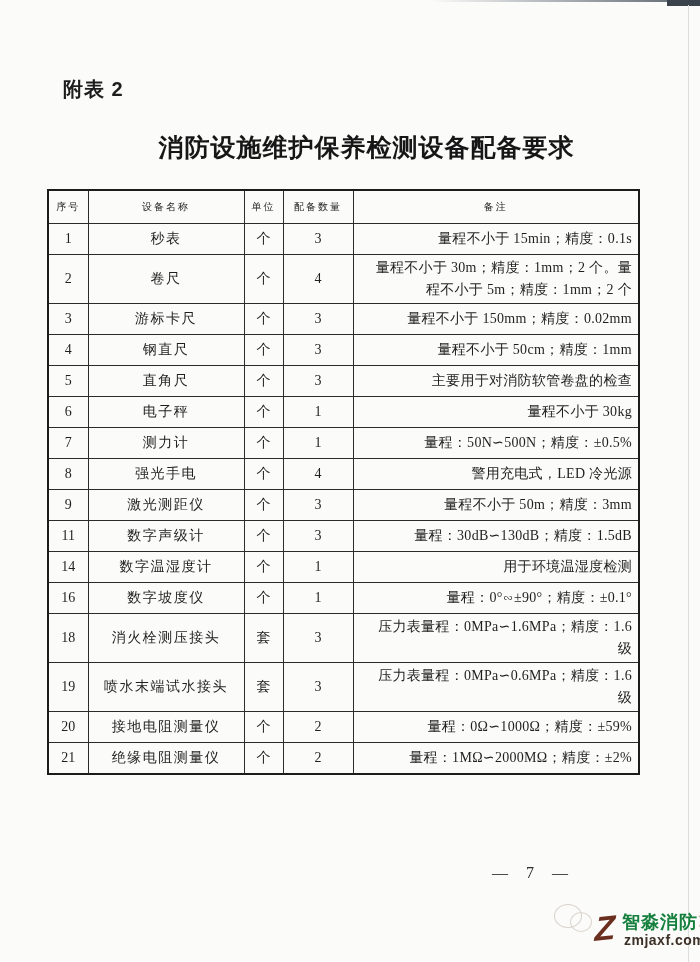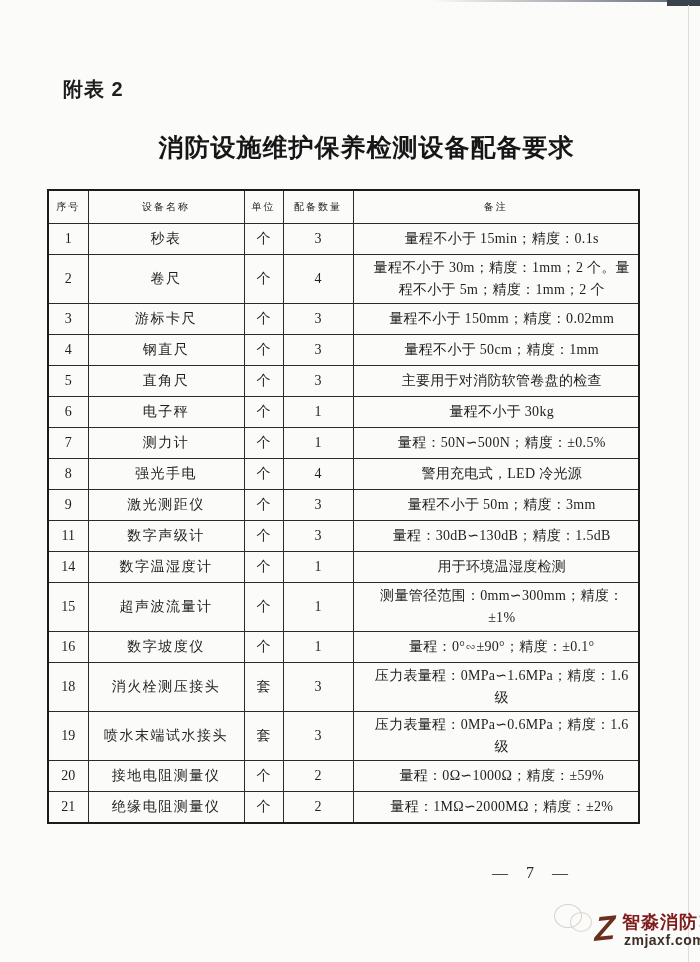--- a/index.html
+++ b/index.html
@@ -46,21 +46,21 @@
     text-align:center;vertical-align:middle;
     padding:1px 2px;
     overflow:hidden;
   }
   table.equip th{
     height:30px;font-weight:normal;letter-spacing:2px;font-size:10px;
   }
   table.equip td{height:26px;line-height:22px;}
   table.equip td.name{letter-spacing:1.5px;}
   table.equip td.remark{
-    text-align:center;padding:2px 6px 2px 18px;letter-spacing:.3px;
+    text-align:right;padding:2px 6px 2px 18px;letter-spacing:.3px;
   }
   .page-number{
     position:absolute;left:420px;top:864px;width:220px;
     text-align:center;font-size:16px;color:#2a2a2a;word-spacing:14px;
   }
   
   .watermark{position:absolute;left:548px;top:896px;width:152px;height:62px;}
   .wm-circle1{
     position:absolute;left:6px;top:8px;width:26px;height:22px;
     border:1px solid #d8d2c8;border-radius:50%;
@@ -71,21 +71,21 @@
   }
   .wm-logo{
     position:absolute;left:40px;top:10px;width:34px;height:44px;
     font-family:"Liberation Sans", sans-serif;
     font-size:34px;font-weight:bold;font-style:italic;
     color:#6b2f1f;line-height:44px;text-align:center;
     transform:skewY(-6deg);
   }
   .wm-brand{
     position:absolute;left:74px;top:14px;
-    font-size:18px;font-weight:bold;color:#7f1d1d;letter-spacing:1px;
+    font-size:18px;font-weight:bold;color:#15803d;letter-spacing:1px;
     font-family:"Liberation Sans", sans-serif;white-space:nowrap;
   }
   .wm-ghost{
     position:absolute;left:150px;top:12px;font-size:17px;color:#c3bcb0;
     font-family:"Liberation Sans", sans-serif;
   }
   .wm-domain{
     position:absolute;left:76px;top:36px;
     font-size:14px;font-weight:bold;color:#3c2f26;letter-spacing:.5px;
     font-family:"Liberation Sans", sans-serif;
@@ -193,27 +193,20 @@
           <td class="remark">量程：30dB∽130dB；精度：1.5dB</td>
         </tr>
         <tr>
           <td>14</td>
           <td class="name">数字温湿度计</td>
           <td>个</td>
           <td>1</td>
           <td class="remark">用于环境温湿度检测</td>
         </tr>
         <tr>
-          <td>15</td>
-          <td class="name">超声波流量计</td>
-          <td>个</td>
-          <td>1</td>
-          <td class="remark">测量管径范围：0mm∽300mm；精度：±1%</td>
-        </tr>
-        <tr>
           <td>16</td>
           <td class="name">数字坡度仪</td>
           <td>个</td>
           <td>1</td>
           <td class="remark">量程：0°∽±90°；精度：±0.1°</td>
         </tr>
         <tr>
           <td>18</td>
           <td class="name">消火栓测压接头</td>
           <td>套</td>

